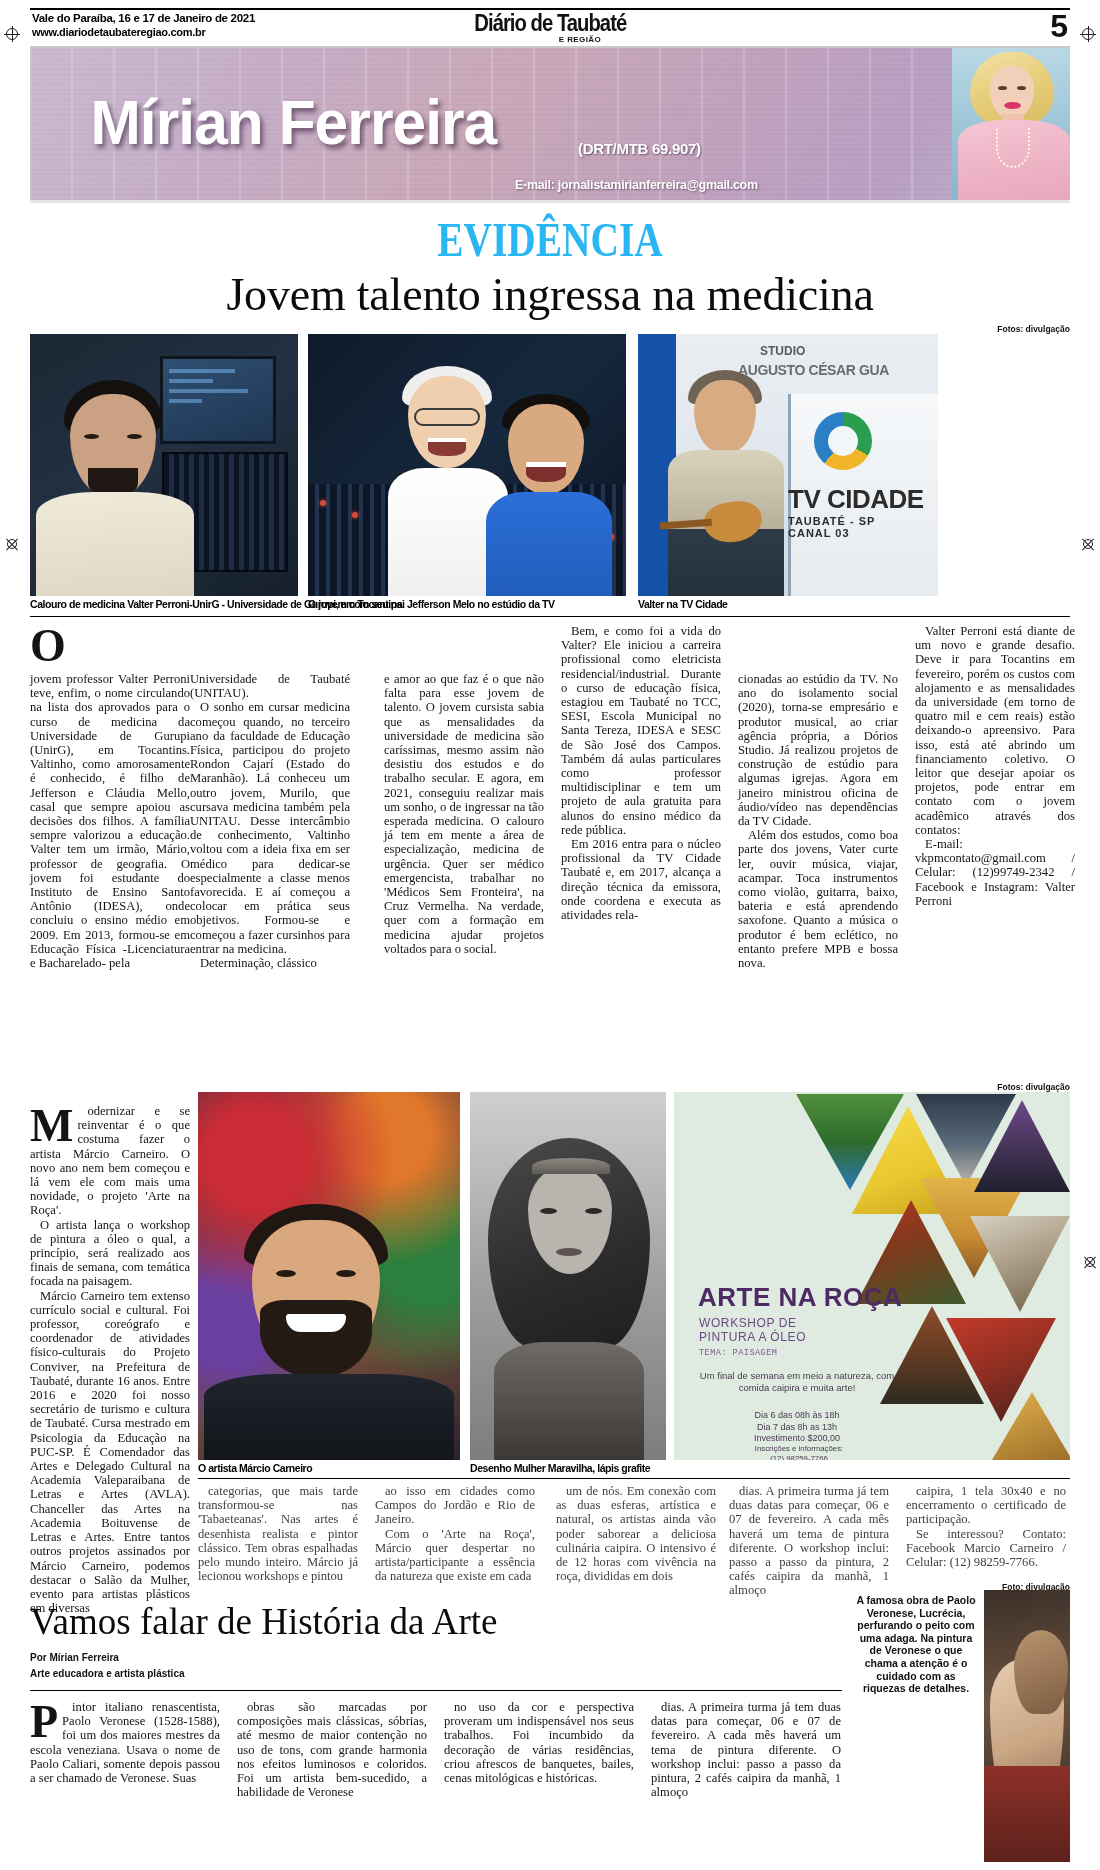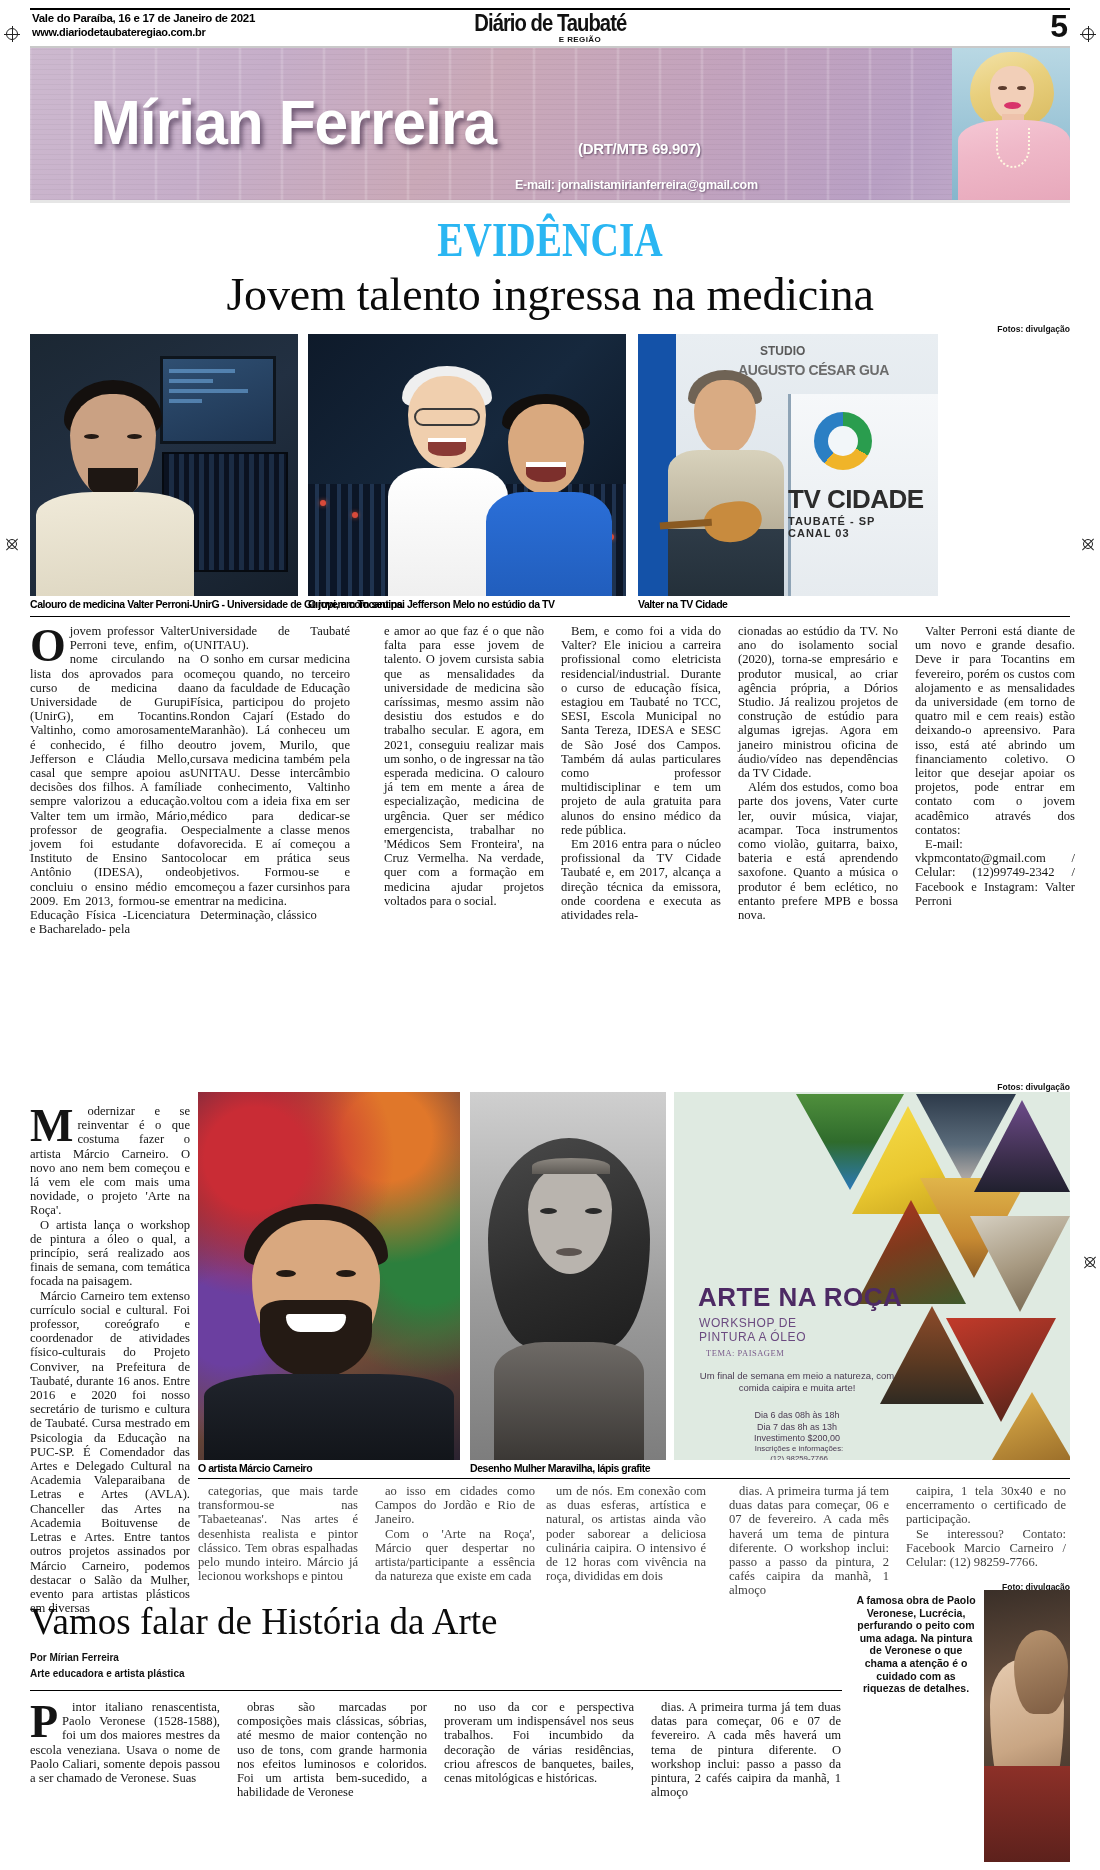--- a/index.html
+++ b/index.html
@@ -338,21 +338,21 @@
   
   .art1 { position: absolute; left: 30px; top: 624px; width: 1040px; }
   .col {
     position: absolute; top: 0; width: 160px;
     font-family: "Liberation Serif", serif;
     font-size: 12.6px; line-height: 14.2px;
     text-align: justify; color: #141414;
     hyphens: auto;
   }
   .col p { text-indent: 10px; margin: 0; }
-  .col p.noind { text-indent: 0; }
+  .col p.noind { text-indent: 0; margin-top: 48px; }
   .c1 { left: 0; }   .c2 { left: 160px; }  .c3 { left: 354px; }
   .c4 { left: 531px; } .c5 { left: 708px; } .c6 { left: 885px; }
   .dropcap {
     float: left; font-family: "Liberation Serif", serif;
     font-size: 46px; line-height: 36px; font-weight: 700;
     padding: 2px 4px 0 0; margin-top: 2px;
   }
 
   
   .art2-title {
@@ -461,22 +461,22 @@
     position: absolute; left: 24px; top: 190px;
     font-family: "Liberation Sans", sans-serif; font-size: 26px; font-weight: 700;
     color: #4d2a64; letter-spacing: 0.5px;
   }
   .poster-sub {
     position: absolute; left: 25px; top: 224px;
     font-family: "Liberation Sans", sans-serif; font-size: 12px; font-weight: 400;
     color: #6b4a80; letter-spacing: 0.6px; line-height: 14px;
   }
   .poster-tema {
-    position: absolute; left: 32px; top: 256px;
-    font-family: Liberation Serif, serif; font-size: 8.5px; font-weight: 400;
+    position: absolute; left: 25px; top: 256px;
+    font-family: Liberation Mono, monospace; font-size: 8.5px; font-weight: 400;
     color: #7a5c8c; letter-spacing: 0.5px;
   }
   .poster-body {
     position: absolute; left: 25px; top: 278px; width: 196px;
     font-family: "Liberation Sans", sans-serif; font-size: 9.5px; line-height: 12px;
     color: #4a3a52; text-align: center;
   }
   .poster-dates {
     position: absolute; left: 25px; top: 318px; width: 196px;
     font-family: "Liberation Sans", sans-serif; font-size: 9px; line-height: 11.5px;
@@ -498,21 +498,21 @@
     position: absolute; left: 30px; top: 1104px; width: 160px;
     font-family: "Liberation Serif", serif; font-size: 12.6px; line-height: 14.2px;
     text-align: justify; color: #141414;
   }
   .art2-lead p { text-indent: 10px; margin: 0; }
   .art2cols { position: absolute; left: 198px; top: 1484px; width: 872px; }
   .a2c { position: absolute; top: 0; width: 160px;
     font-family: "Liberation Serif", serif; font-size: 12.6px; line-height: 14.2px;
     text-align: justify; color: #404040; }
   .a2c p { text-indent: 10px; margin: 0; }
-  .a2c1 { left: 0; } .a2c2 { left: 177px; } .a2c3 { left: 348px; }
+  .a2c1 { left: 0; } .a2c2 { left: 177px; } .a2c3 { left: 358px; }
   .a2c4 { left: 531px; } .a2c5 { left: 708px; }
 
   .art2-tail { position: absolute; left: 30px; top: 1484px; width: 160px;
     font-family: "Liberation Serif", serif; font-size: 12.6px; line-height: 14.2px;
     text-align: justify; color: #141414; }
 
   
   .art3-title {
     position: absolute; left: 30px; top: 1600px;
     font-family: "Liberation Serif", serif; font-size: 37px; font-weight: 400; color: #0b0b0b;

